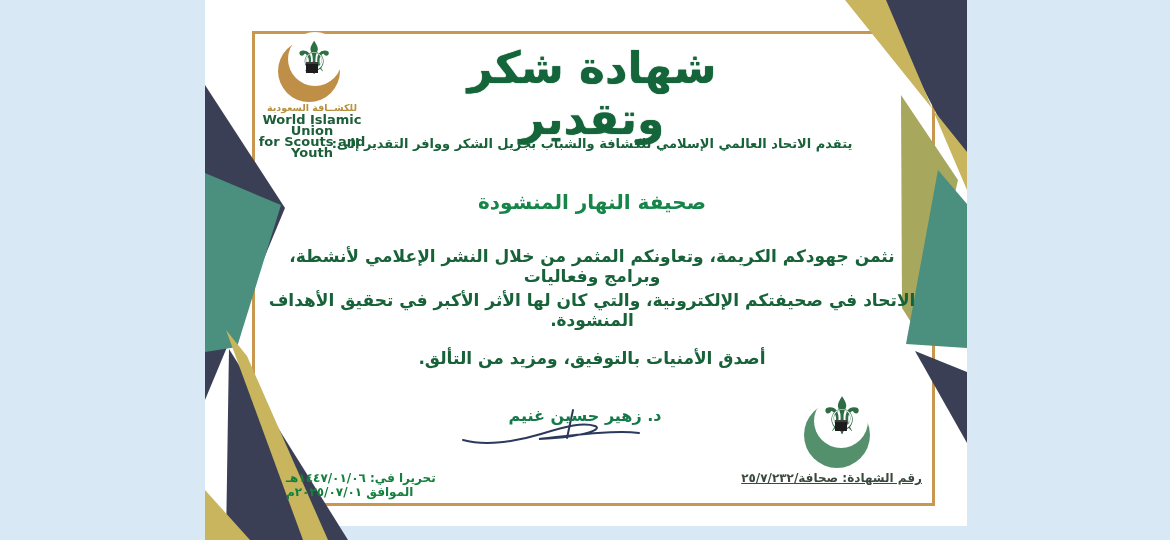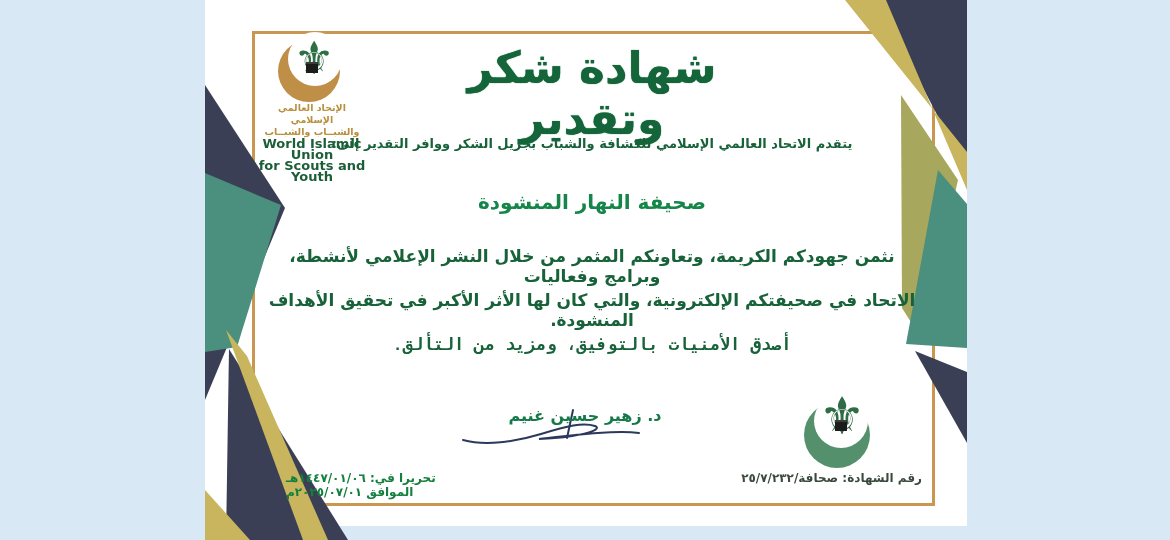--- a/index.html
+++ b/index.html
@@ -55,30 +55,30 @@
   
   .title-callig{position:absolute;left:442px;top:42px;width:300px;text-align:center;z-index:5;
     font-size:44px;font-weight:bold;color:#15653a;direction:rtl;
     text-shadow:0 0 1px #15653a;}
   .intro{position:absolute;left:292px;top:136px;width:600px;text-align:center;z-index:5;
     font-size:13px;font-weight:bold;color:#176239;direction:rtl;}
   .recipient{position:absolute;left:392px;top:190px;width:400px;text-align:center;z-index:5;
     font-size:20px;font-weight:bold;color:#15854a;direction:rtl;}
   .bodyline{position:absolute;left:262px;width:660px;text-align:center;z-index:5;
     font-size:17px;font-weight:bold;color:#176239;direction:rtl;}
-  .b1{top:246px;} .b2{top:290px;} .b3{top:334px;font-family:Liberation Mono, monospace;}
+  .b1{top:246px;} .b2{top:290px;} .b3{top:348px;}
   .sig-name{position:absolute;left:470px;top:406px;width:230px;text-align:center;z-index:6;
     font-size:16px;font-weight:bold;color:#15794a;direction:rtl;}
   .sig-scribble{position:absolute;left:455px;top:408px;z-index:5;}
   .sig-title{position:absolute;left:390px;top:442px;width:340px;text-align:center;z-index:5;
     font-size:15px;font-weight:bold;color:#15794a;direction:rtl;}
   .issue-date{position:absolute;left:286px;top:471px;width:200px;text-align:left;z-index:5;
     font-size:12px;font-weight:bold;color:#15803d;direction:rtl;}
   .cert-number{position:absolute;left:720px;top:471px;width:202px;text-align:right;z-index:5;
-    font-size:12px;font-weight:bold;color:#3b4a3e;direction:rtl;}
+    font-size:12px;font-weight:bold;color:#3b4a3e;direction:rtl;text-decoration:underline;}
   .dot-star{position:absolute;width:4px;height:4px;border-radius:50%;background:#ffffff;z-index:4;}
 </style>
 </head>
 <body>
 
 <div class="canvas">
 
   <div class="page"></div>
 
   <div class="frame"></div>
@@ -93,22 +93,21 @@
   <div class="shape olive-tr"></div>
   <div class="shape teal-tr"></div>
   <div class="shape navy-br"></div>
 
   <div class="logo-block">
     <div class="emblem">
       <div class="crescent gold"></div>
       <div class="fleur green">⚜</div>
       <div class="kaaba"></div>
     </div>
-    <div class="org-ar">الإتحاد العالمي الإسلامي</div>
-    <div class="org-ar">والشبــاب والشبــاب</div>
+    <div class="org-ar">للكشــافة السعودية</div>
     <div class="org-en">World Islamic Union</div>
     <div class="org-en">for Scouts and Youth</div>
   </div>
 
   <div class="title-callig">شهادة شكر وتقدير</div>
 
   <div class="intro">يتقدم الاتحاد العالمي الإسلامي للكشافة والشباب بجزيل الشكر ووافر التقدير إلى:</div>
 
   <div class="recipient">صحيفة النهار المنشودة</div>
 

